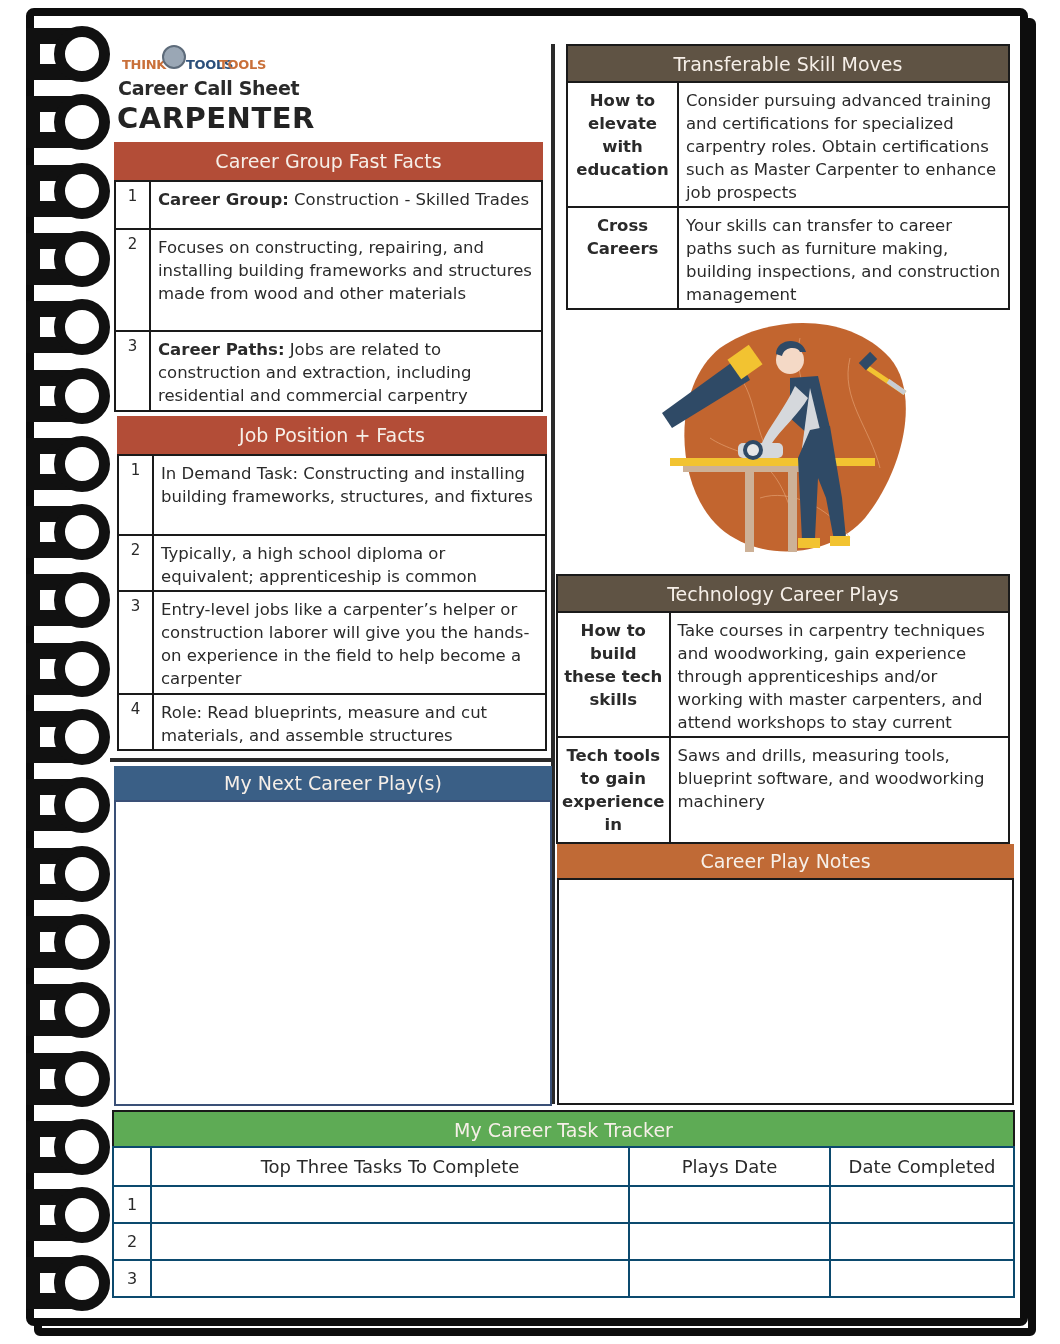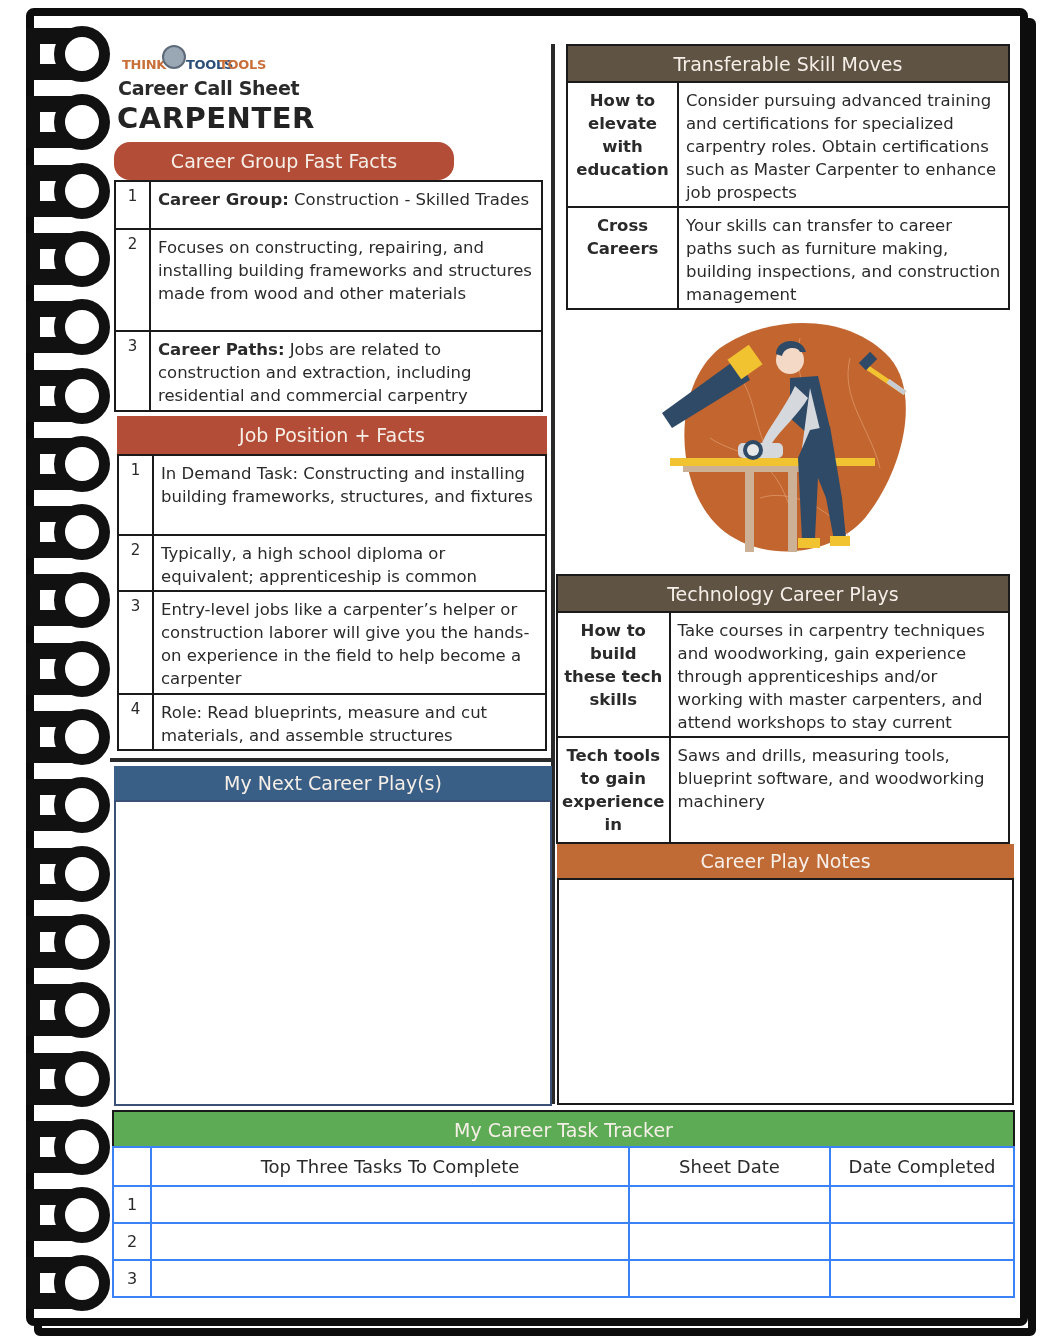--- a/index.html
+++ b/index.html
@@ -65,21 +65,21 @@
   table.facts td.txt { padding: 6px 6px 2px 7px; }
   table.facts td.lbl { font-weight: bold; text-align: center; padding: 6px 4px; width: 111px; }
 
   .vdivider { position: absolute; left: 551px; top: 44px; width: 4px; height: 1060px; background: #2a2a2a; }
   .hdivider { position: absolute; left: 110px; top: 758px; width: 443px; height: 4px; background: #2a2a2a; }
 
   .notes-box { position: absolute; border: 2px solid #1a1a1a; background: #fff; }
   .notes-box.bluebd { border-color: #3a5077; }
 
   table.tracker { position: absolute; left: 112px; top: 1146px; width: 903px; border-collapse: collapse; background: #fff; }
-  table.tracker td, table.tracker th { border: 2px solid #3b82f6; font-weight: normal; font-size: 18px; color: #2a2a2a; }
+  table.tracker td, table.tracker th { border: 2px solid #0c4a6e; font-weight: normal; font-size: 18px; color: #2a2a2a; }
   table.tracker th { height: 39px; text-align: center; }
   table.tracker td { height: 37px; }
   table.tracker td.num { width: 38px; text-align: center; font-size: 16px; }
 
   .illus { position: absolute; left: 650px; top: 318px; width: 270px; height: 240px; }
 </style>
 </head>
 <body>
 
 <div class="page-shadow"></div>
@@ -204,21 +204,21 @@
 
 <div class="brand">
   <span class="brand-think">THINK</span>
   <span class="brand-logo"></span>
   <span class="brand-skill">TOOLS</span>
   <span class="brand-tools">TOOLS</span>
 </div>
 <div class="sheet-title">Career Call Sheet</div>
 <div class="career-title">CARPENTER</div>
 
-<div class="sec-head red" style="left:114px;top:142px;width:340px;height:38px;border-radius:16px;">Career Group Fast Facts</div>
+<div class="sec-head red" style="left:114px;top:142px;width:429px;height:38px;">Career Group Fast Facts</div>
 <table class="facts" style="left:114px;top:180px;width:429px;">
   <tbody>
       <tr style="height:48px;">
     <td class="num">1</td>
     <td class="txt"><b>Career Group:</b><span> Construction - Skilled Trades</span></td>
   </tr>
   <tr style="height:102px;">
     <td class="num">2</td>
     <td class="txt">Focuses on constructing, repairing, and installing building frameworks and structures made from wood and other materials</td>
   </tr>
@@ -319,21 +319,21 @@
 
 <div class="sec-head orange" style="left:557px;top:844px;width:457px;height:34px;">Career Play Notes</div>
 <div class="notes-box" style="left:557px;top:878px;width:457px;height:227px;"></div>
 
 <div class="sec-head green" style="left:112px;top:1110px;width:903px;height:37px;border:2px solid #1a1a1a;border-bottom:none;">My Career Task Tracker</div>
 <table class="tracker">
   <tbody>
       <tr>
     <th style="width:38px;"></th>
     <th style="width:478px;">Top Three Tasks To Complete</th>
-    <th style="width:201px;">Sheet Date</th>
+    <th style="width:201px;">Plays Date</th>
     <th>Date Completed</th>
   </tr>
   <tr>
     <td class="num">1</td>
     <td></td>
     <td></td>
     <td></td>
   </tr>
   <tr>
     <td class="num">2</td>

